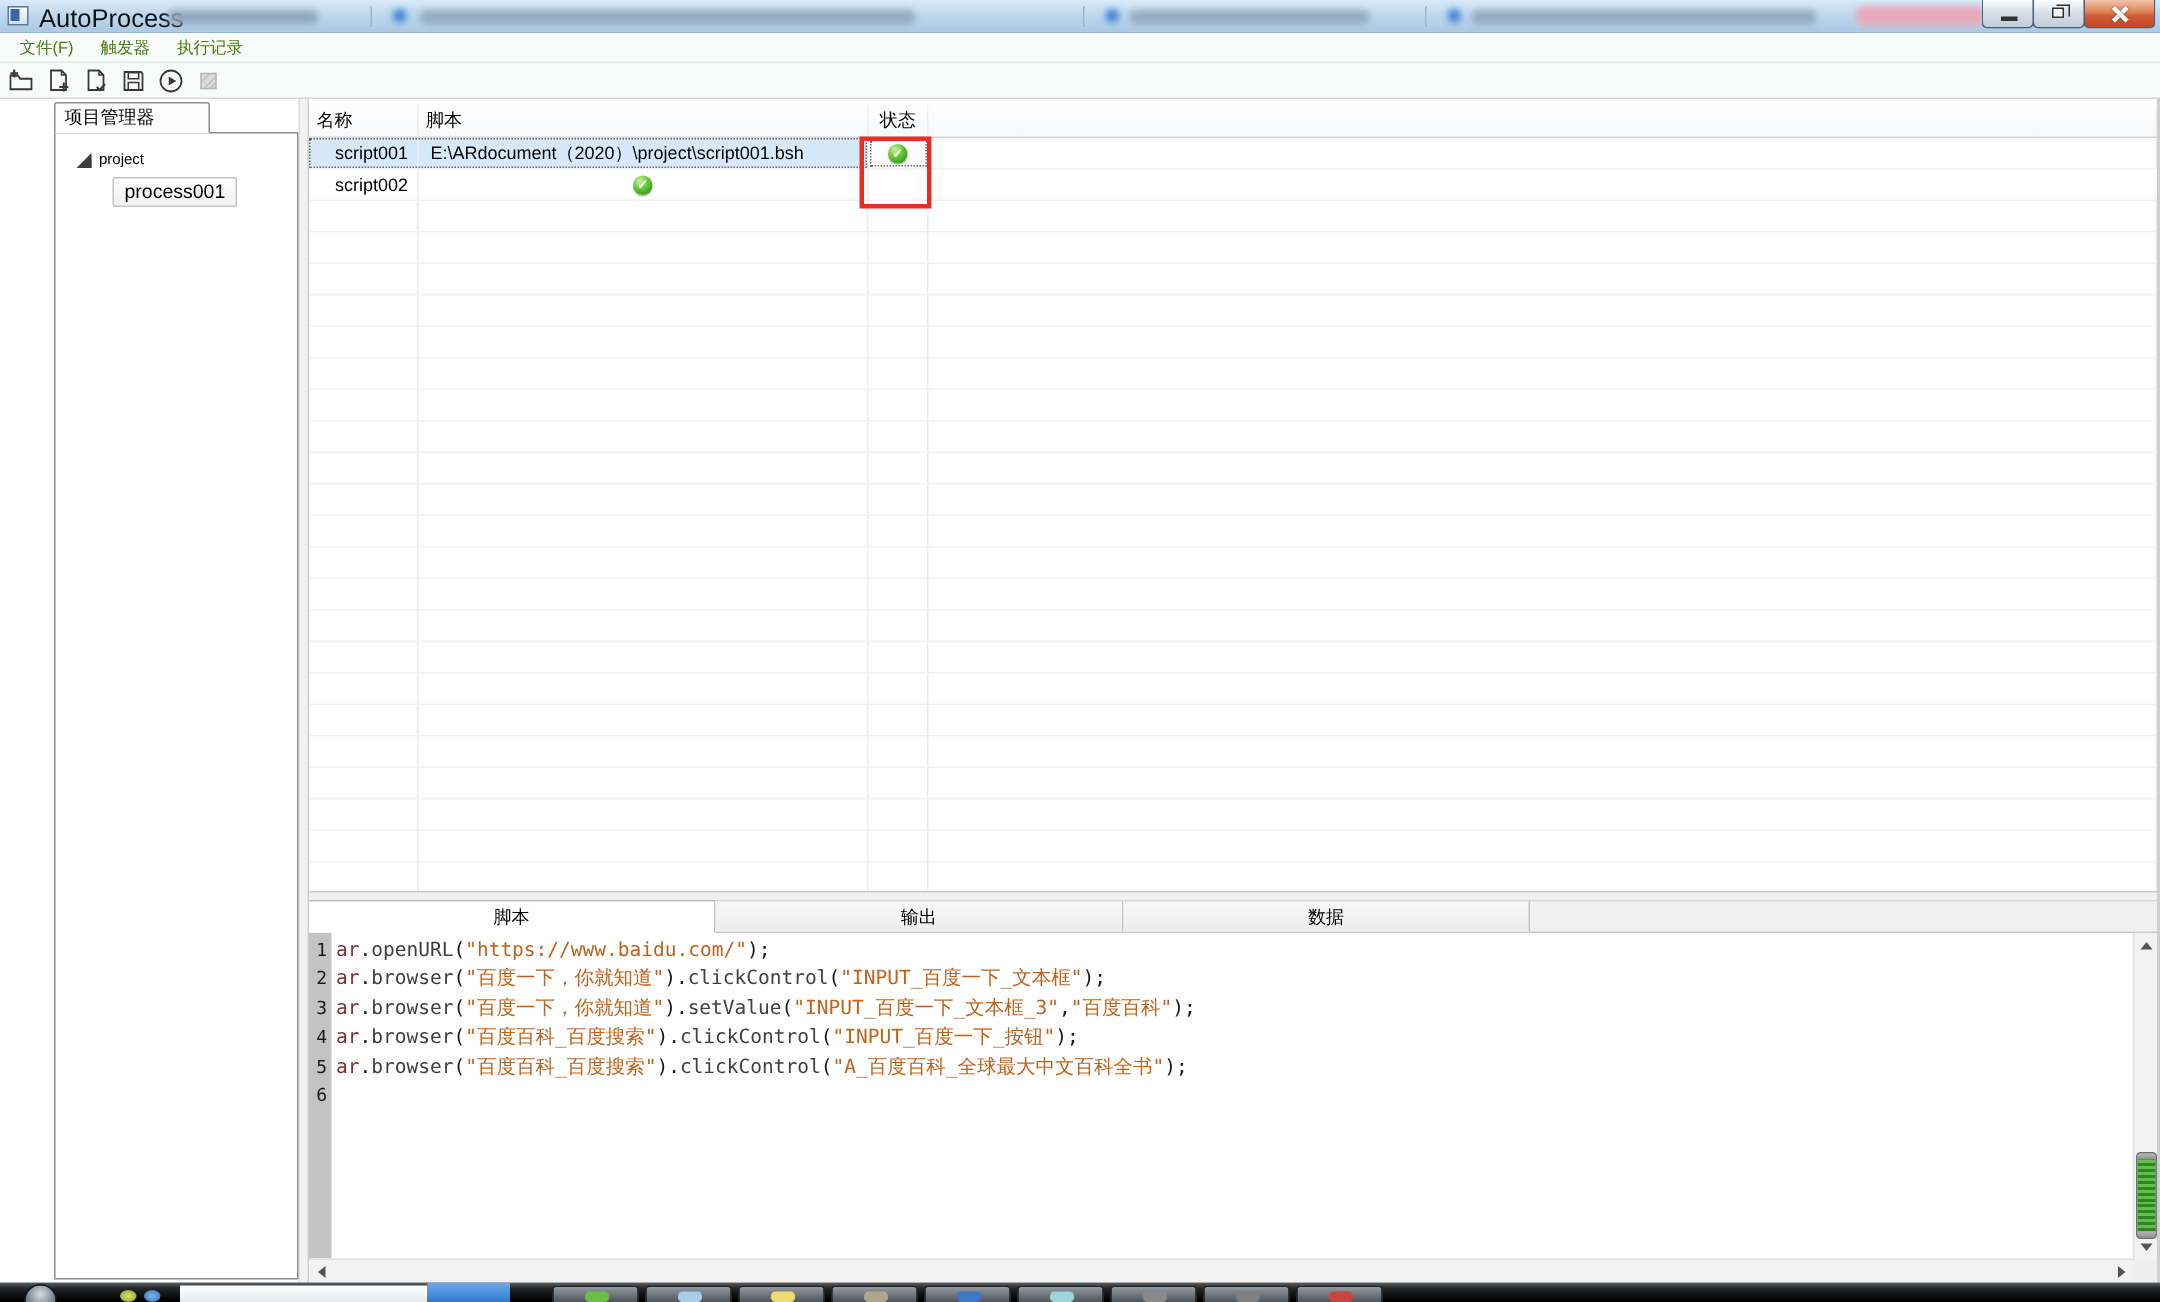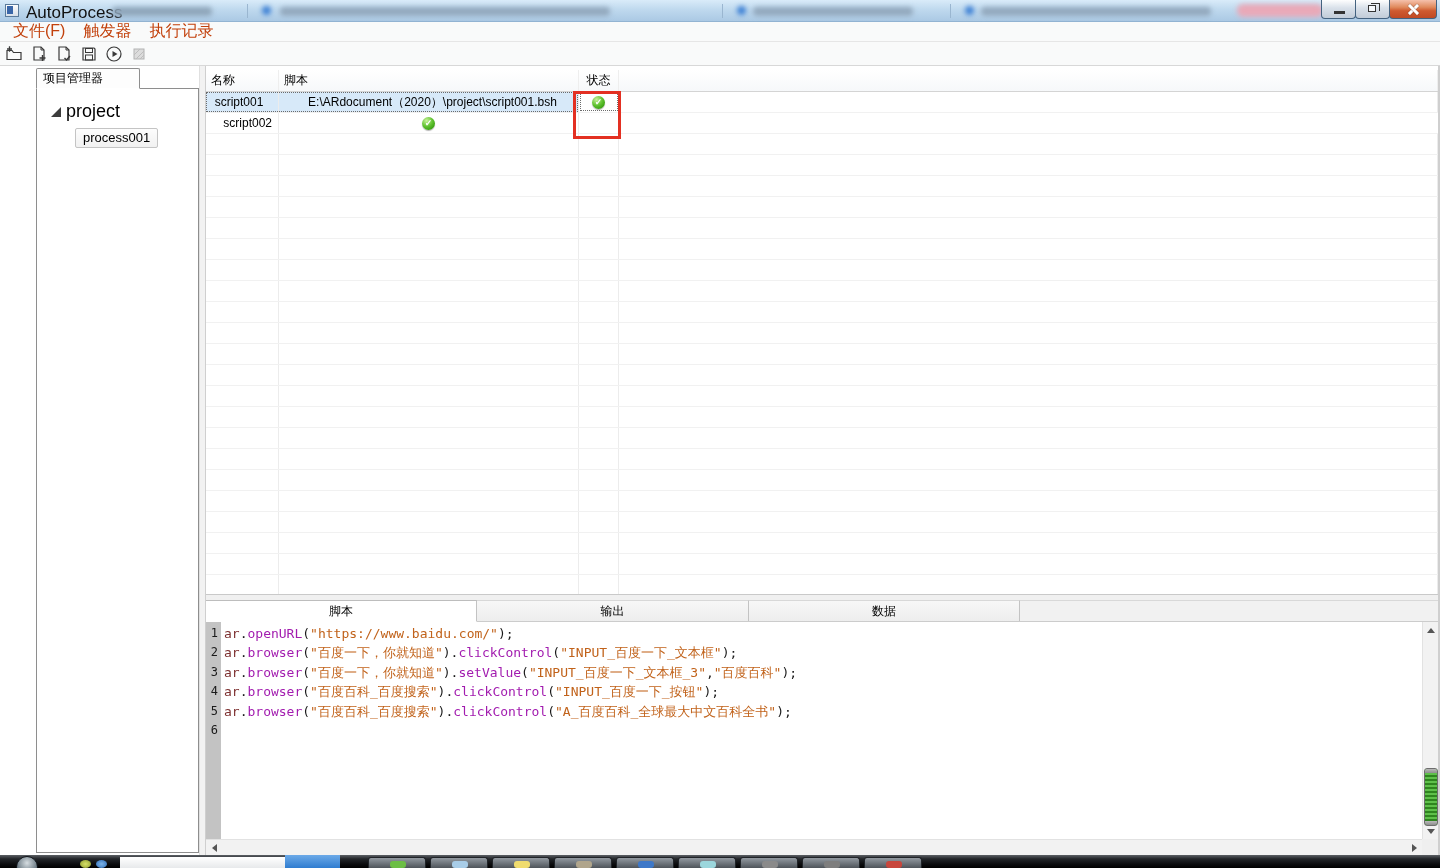--- a/index.html
+++ b/index.html
@@ -24,35 +24,35 @@
   .glyph-min { position:absolute; left:12px; top:11px; width:11px; height:3px; background:#333; }
   .glyph-restore { position:absolute; left:12px; top:5px; width:8px; height:7px; border:1px solid #333; background:#f5f8fb; }
   .glyph-restore::after { content:""; position:absolute; left:2px; top:-3px; width:8px; height:7px; border:1px solid #333; border-bottom:none; border-left:none; }
   .glyph-x { position:absolute; left:17px; top:3px; width:13px; height:13px; }
   .glyph-x::before,.glyph-x::after { content:""; position:absolute; left:5px; top:0; width:3px; height:13px; background:#fff; box-shadow:0 0 1px #5a1f0a; }
   .glyph-x::before { transform:rotate(45deg);} .glyph-x::after { transform:rotate(-45deg);}
 
   
   .menubar { position:absolute; top:22px; left:0; right:0; height:20px; background:#f9fafa;
     border-bottom:1px solid #e6e6e6; display:flex; align-items:center; padding-left:4px; }
-  .menu-item { padding:2px 9px; font-size:16px; color:#c2410c;text-align:right; }
+  .menu-item { padding:2px 9px; font-size:11px; color:#4d7c0f;text-align:right; }
   .toolbar { position:absolute; top:42px; left:0; right:0; height:24px; background:#f9fafa;
     border-bottom:1px solid #d8d8d8; display:flex; align-items:center; padding-left:4px; gap:5px; }
   .tool-btn { width:20px; height:20px; display:flex; align-items:center; justify-content:center; }
 
   
   .app-body { position:absolute; top:66px; left:0; right:0; height:789px; display:flex; background:#fff;margin-left:34px; }
 
   
   .sidebar { width:165px; position:relative; padding:2px 0 0 2px; }
   .sidebar-tab { width:104px; height:21px; border:1px solid #8e8e8e; border-bottom:1px solid #fff;
     background:#fdfdfd; line-height:19px; padding-left:6px; position:relative; z-index:2; border-radius:2px 2px 0 0; }
   .sidebar-panel { position:absolute; left:2px; top:22px; right:0; bottom:2px; border:1px solid #8e8e8e; background:#fff; z-index:1; }
   .tree { padding:12px 0 0 14px; }
-  .tree-root { display:flex; align-items:center; gap:5px; font-size:18px; }
+  .tree-root { display:flex; align-items:flex-end; gap:5px; font-size:10px; }
   .tri-expanded { width:0; height:0; border-left:5px solid transparent; border-top:5px solid transparent;
     border-right:5px solid #3c3c3c; border-bottom:5px solid #3c3c3c; }
   .tree-child { margin:6px 0 0 24px; display:inline-block; border:1px solid #c4c4c4; border-radius:2px;
     background:linear-gradient(#fdfdfd,#f1f1f1); padding:1px 7px 2px; font-size:13px; }
 
   .vsplit { width:7px; background:#f2f2f2; border-left:1px solid #e0e0e0; border-right:1px solid #cfcfcf; }
 
   
   .main { flex:1; display:flex; flex-direction:column; position:relative; border-right:2px solid #cfcfcf; }
 
@@ -60,21 +60,21 @@
   .table-area { height:524px; position:relative; margin-top:4px; overflow:hidden; }
   .grid-cols { display:grid; grid-template-columns:73px 300px 40px auto; }
   .thead { height:22px; border-bottom:1px solid #d4d4d4; background:linear-gradient(#ffffff,#f6f8fa); }
   .th { font-size:12px; line-height:21px; padding-left:5px; color:#000; border-right:1px solid #eeeeee; }
   .th.c3 { text-align:center; padding-left:0; }
   .trow { height:21px; border-bottom:1px solid #f1f1f1; position:relative; }
   .td { font-size:12px; line-height:20px; overflow:hidden; white-space:nowrap; border-right:1px solid #ececec; }
   .td.name { text-align:right; padding-right:6px; }
   .td.script { padding-left:8px; }
   .td.status { display:flex; align-items:center; justify-content:center; }
-  .trow.selected .td.name, .trow.selected .td.script { background:#d7e9f9;text-align:center; }
+  .trow.selected .td.name, .trow.selected .td.script { background:#d7e9f9; }
   .trow.selected .sel-outline { position:absolute; left:0; top:0; width:372px; height:20px; outline:1px dotted #6b6b6b; outline-offset:-1px; pointer-events:none; }
   .trow.selected .td.status { outline:1px dotted #6b6b6b; outline-offset:-2px; }
   .status-ball { width:13px; height:13px; border-radius:50%;
     background:radial-gradient(circle at 35% 28%, #c9f39b, #63c433 45%, #2f9709 85%);
     box-shadow:0 1px 1px rgba(0,0,0,.3); color:#fff; font-size:9px; font-weight:bold; line-height:13px; text-align:center; }
   .red-annotation { position:absolute; left:367px; top:21px; width:48px; height:48px; border:3px solid #e33022; pointer-events:none; z-index:5; }
 
   .hsplit { height:6px; background:#f0f0f0; border-top:1px solid #c9c9c9; }
 
   
@@ -84,21 +84,21 @@
   .btab.active { background:#ffffff; border-bottom:1px solid #ffffff; margin-bottom:-1px; border-top:1px solid #bdbdbd; }
   .btab-fill { flex:1; border-top:1px solid #d8d8d8; }
 
   
   .editor { flex:1; position:relative; background:#fff; overflow:hidden; }
   .gutter { position:absolute; left:0; top:0; bottom:16px; width:15px; background:#c3c3c3; }
   .code-lines { position:absolute; left:0; top:2px; right:16px; }
   .code-line { display:flex; height:19.4px; font-family:"DejaVu Sans Mono", monospace; font-size:13px; line-height:19.4px; }
   .lnum { width:15px; flex:none; text-align:right; padding-right:3px; color:#1a1a1a; font-size:12px; }
   .ltext { padding-left:3px; white-space:pre; }
-  .tok-v { color:#7d3030; } .tok-m { color:#a21caf; } .tok-s { color:#c1621a; } .tok-p { color:#1a1a1a; }
+  .tok-v { color:#7d3030; } .tok-m { color:#404040; } .tok-s { color:#c1621a; } .tok-p { color:#1a1a1a; }
 
   
   .vscroll { position:absolute; right:0; top:0; width:16px; bottom:16px; background:#f2f2f2; border-left:1px solid #e2e2e2; }
   .sbtn { position:absolute; width:16px; height:16px; display:flex; align-items:center; justify-content:center; }
   .arrow { width:0; height:0; }
   .arrow.up { border-left:4px solid transparent; border-right:4px solid transparent; border-bottom:5px solid #555; }
   .arrow.down { border-left:4px solid transparent; border-right:4px solid transparent; border-top:5px solid #555; }
   .arrow.left { border-top:4px solid transparent; border-bottom:4px solid transparent; border-right:5px solid #555; }
   .arrow.right { border-top:4px solid transparent; border-bottom:4px solid transparent; border-left:5px solid #555; }
   .vthumb { position:absolute; left:1px; right:0px; top:146px; height:58px; border:1px solid #6e6e6e; border-radius:3px;

